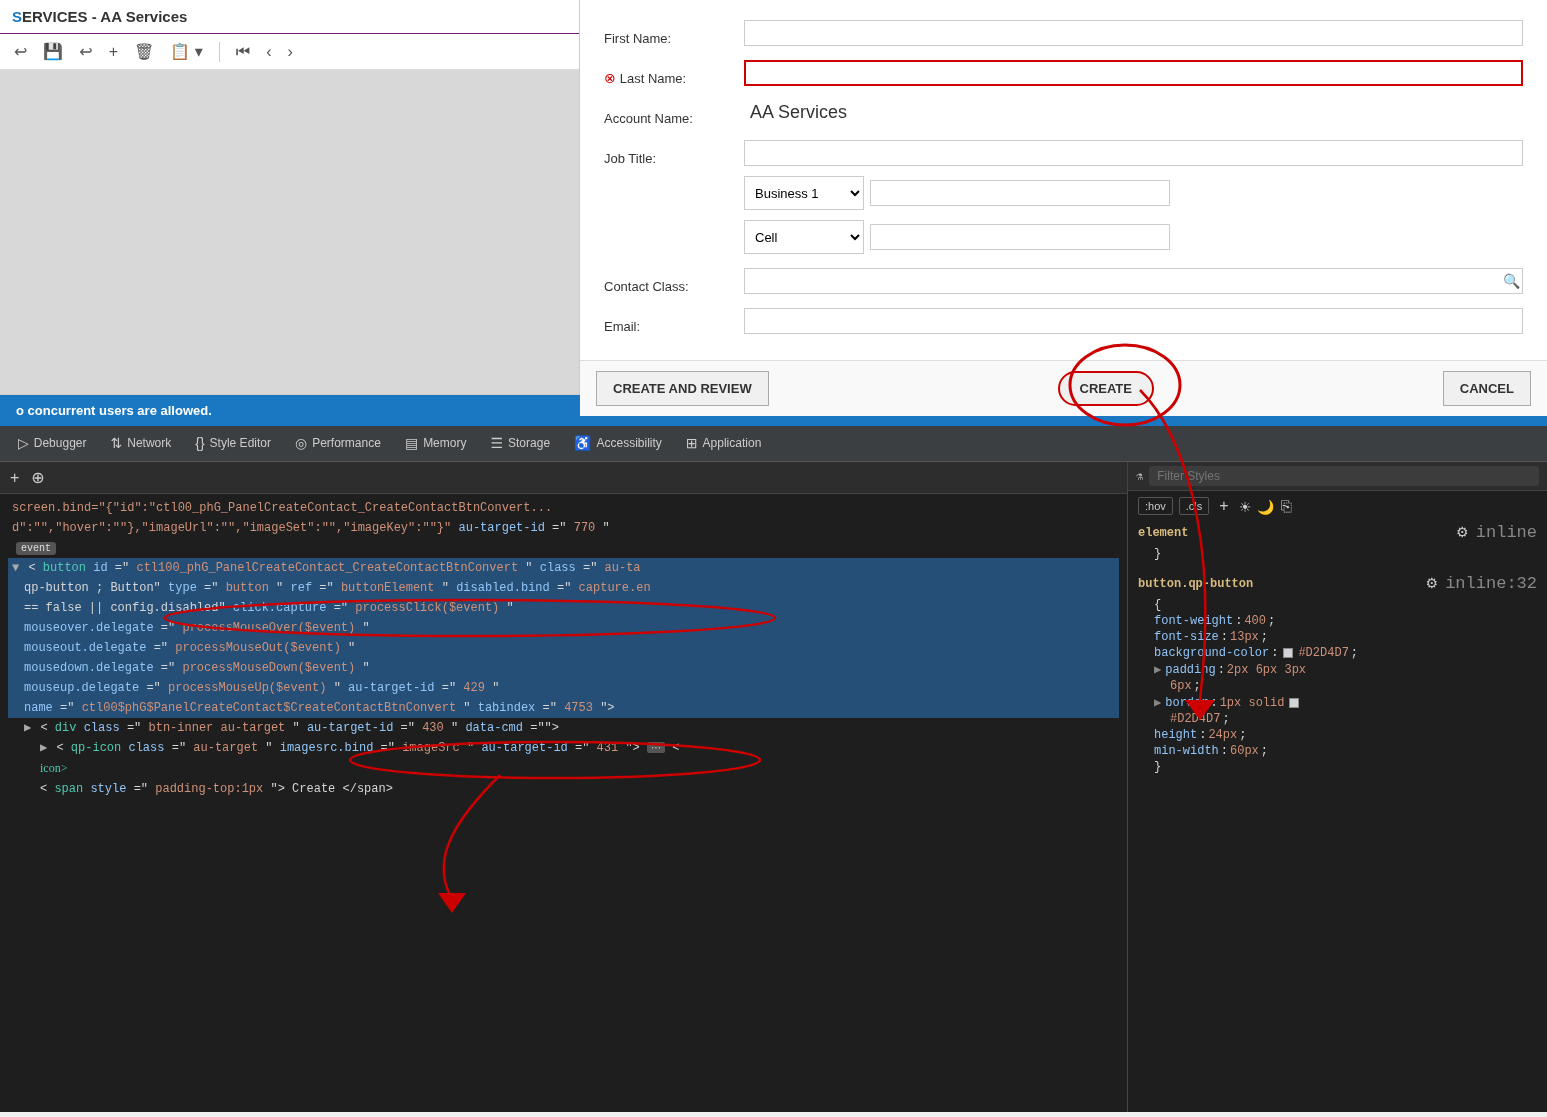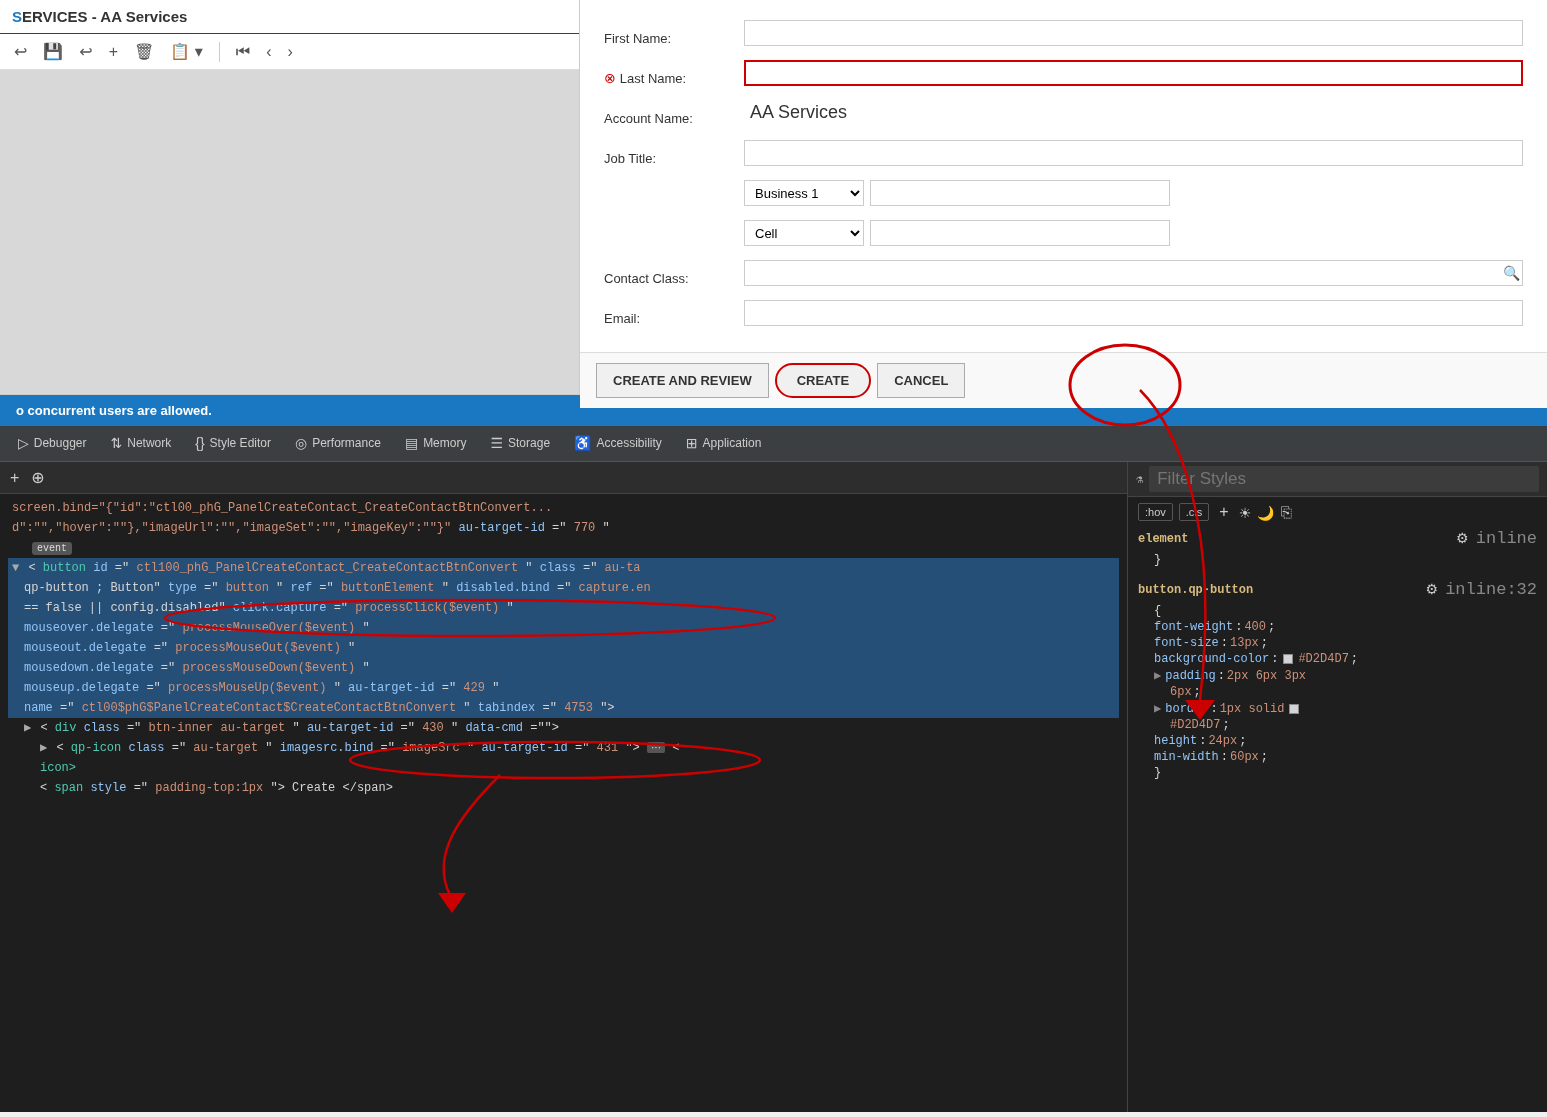--- a/index.html
+++ b/index.html
@@ -120,21 +120,21 @@
     .form-input-readonly {
       flex: 1;
       height: 26px;
       padding: 2px 6px;
       font-size: 18px;
       color: #333;
     }
 
     .form-select {
       width: 120px;
-      height: 26px;
+      height: 34px;
       border: 1px solid #ccc;
       padding: 2px 6px;
       font-size: 13px;
       background: #fff;
       cursor: pointer;
     }
 
     .form-input-with-icon {
       flex: 1;
       position: relative;
@@ -162,21 +162,21 @@
 
     .phone-row {
       display: flex;
       gap: 6px;
       align-items: center;
     }
 
     .action-bar {
       padding: 10px 16px;
       display: flex;
-      justify-content: flex-start;
+      justify-content: space-between;
       gap: 6px;
       border-top: 1px solid #ddd;
       background: #f9f9f9;
     }
 
     .btn-create-review {
       padding: 8px 16px;
       background: #f0f0f0;
       border: 1px solid #aaa;
       cursor: pointer;
@@ -310,21 +310,21 @@
     .attr-value { color: #ce9178; }
     .tag-name { color: #4ec9b0; }
     .punctuation { color: #d4d4d4; }
 
     .event-badge {
       background: #555;
       color: #ddd;
       font-size: 10px;
       padding: 1px 5px;
       border-radius: 3px;
-      margin-left: 20px;
+      margin-left: 4px;
       cursor: pointer;
     }
 
     .expand-arrow {
       color: #aaa;
       cursor: pointer;
       margin-right: 2px;
     }
 
     .ellipsis-btn {
@@ -358,21 +358,21 @@
       align-items: center;
       border-bottom: 1px solid #444;
     }
 
     .filter-styles-input {
       flex: 1;
       background: #3c3c3c;
       border: none;
       color: #d4d4d4;
       padding: 3px 8px;
-      font-size: 17px;
+      font-size: 12px;
       border-radius: 2px;
     }
 
     .css-content {
       flex: 1;
       overflow-y: auto;
       padding: 6px 10px;
     }
 
     .css-pseudo-row {
@@ -740,21 +740,21 @@
           <span> </span>
           <span class="attr-name">au-target-id</span>
           <span class="punctuation">="</span>
           <span class="attr-value">431</span>
           <span class="punctuation">"&gt;</span>
           <button class="ellipsis-btn">···</button>
           <span class="punctuation"> &lt;</span>
         </div>
 
         <div class="code-line indent-2">
-          <span style="color:#4ec9b0;">icon&gt;</span>
+          <span style="color:#4ec9b0;font-family:Liberation Serif, serif;">icon&gt;</span>
         </div>
 
         <div class="code-line indent-2">
           <span class="punctuation">&lt;</span>
           <span class="tag-name">span</span>
           <span> </span>
           <span class="attr-name">style</span>
           <span class="punctuation">="</span>
           <span class="attr-value">padding-top:1px</span>
           <span class="punctuation">"&gt;</span>

